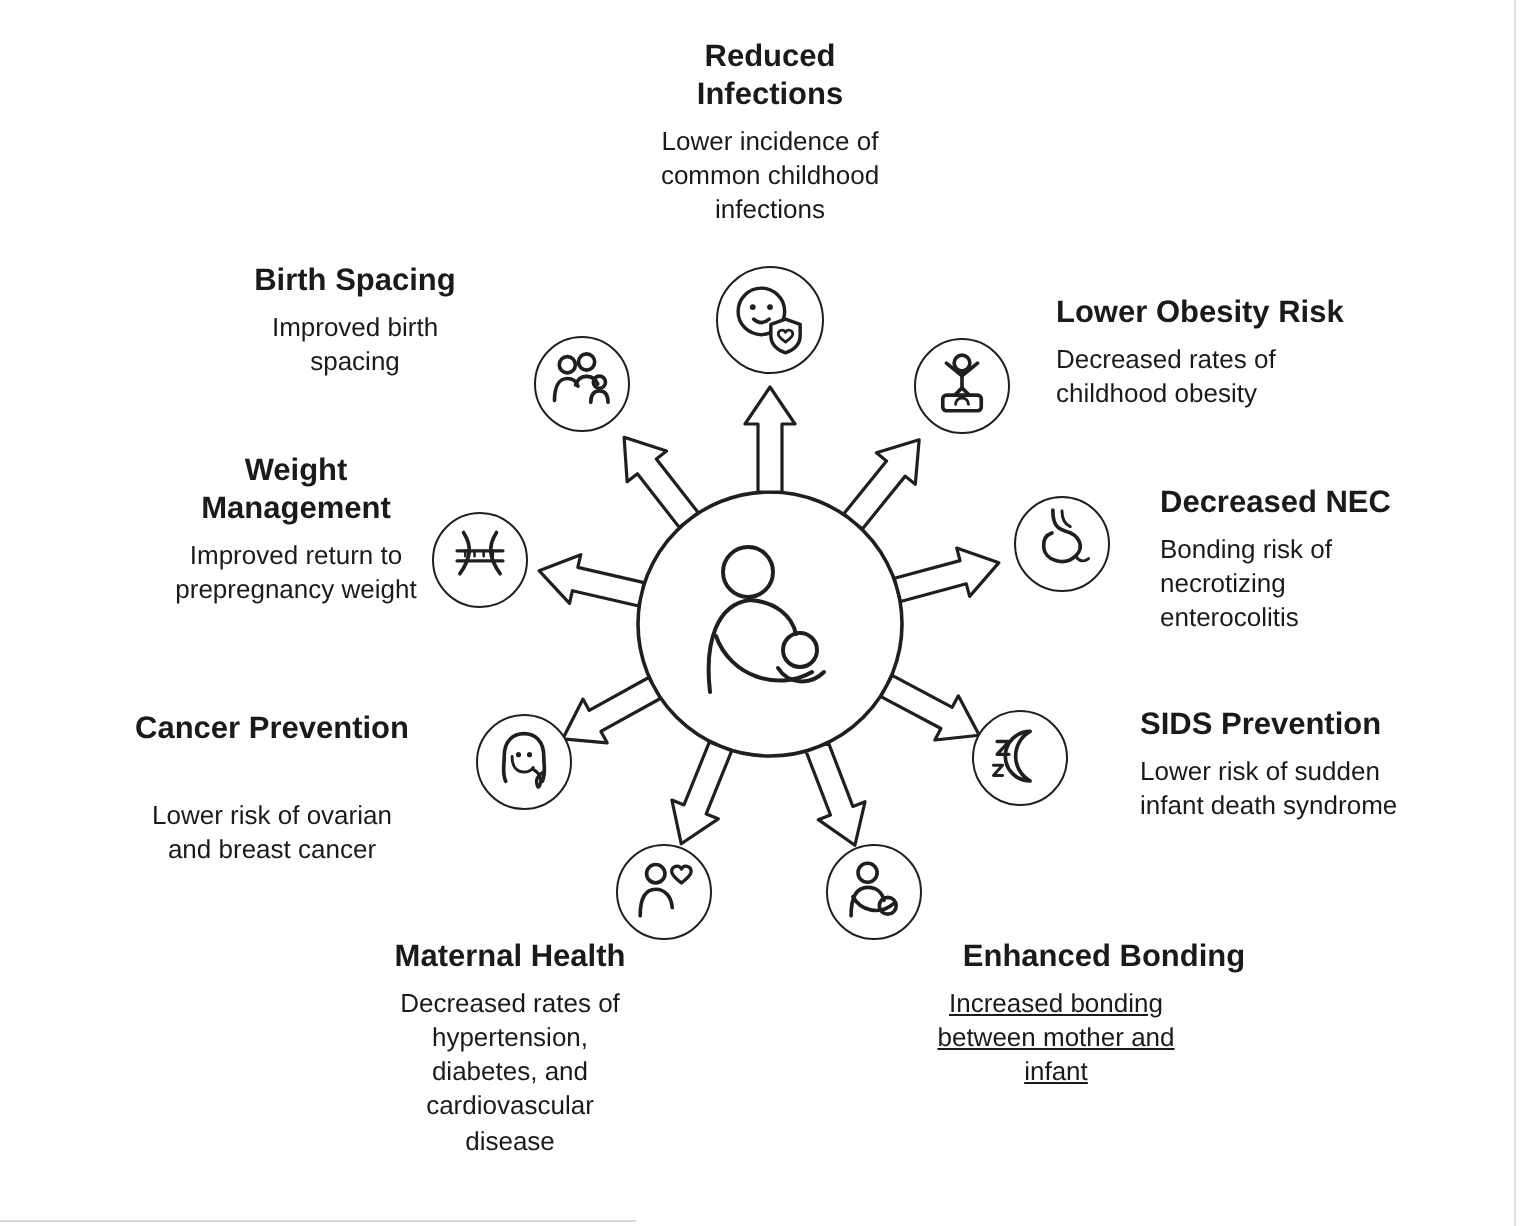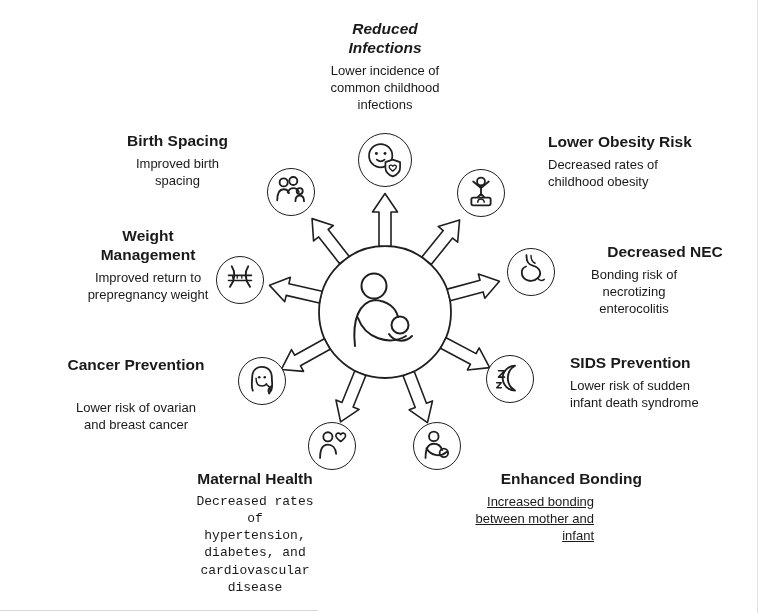--- a/index.html
+++ b/index.html
@@ -28,37 +28,37 @@
   }
   .spoke-desc {
     font-size: 13px;
     line-height: 1.32;
   }
   .center { text-align: center; }
   .center .spoke-title, .center .spoke-desc { margin-left: auto; margin-right: auto; }
 
   
   .s0t { left: 285px; top: 20px;  width: 200px; }
-  .s0t .spoke-title { max-width: 100px; font-style: italic; }
+  .s0t .spoke-title { max-width: 100px; }
   .s0t .spoke-desc  { max-width: 132px; }
 
-  .s1t { left: 528px; top: 133px; width: 196px; text-align: left; margin-left: 20px; }
+  .s1t { left: 528px; top: 148px; width: 196px; text-align: left; }
   .s1t .spoke-desc  { max-width: 128px; }
 
-  .s2t { left: 580px; top: 243px; width: 170px; text-align: center; }
+  .s2t { left: 580px; top: 243px; width: 170px; text-align: left; }
   .s2t .spoke-desc  { max-width: 108px; }
 
   .s3t { left: 570px; top: 354px; width: 180px; text-align: left; }
   .s3t .spoke-desc  { max-width: 138px; }
 
-  .s4t { left: 462px; top: 470px; width: 180px; text-align: right; }
+  .s4t { left: 462px; top: 470px; width: 180px; text-align: center; }
   .s4t .spoke-desc  { max-width: 132px; text-decoration: underline; }
 
   .s5t { left: 160px; top: 470px; width: 190px; }
-  .s5t .spoke-desc  { max-width: 120px; font-family: Liberation Mono, monospace; }
+  .s5t .spoke-desc  { max-width: 120px; }
 
   .s6t { left: 36px;  top: 356px; width: 200px; }
   .s6t .spoke-desc  { max-width: 138px; margin-top: 24px; }
 
   .s7t { left: 48px;  top: 227px; width: 200px; }
   .s7t .spoke-title { max-width: 112px; }
   .s7t .spoke-desc  { max-width: 132px; }
 
   .s8t { left: 95px;  top: 132px; width: 165px; }
   .s8t .spoke-desc  { max-width: 102px; }

